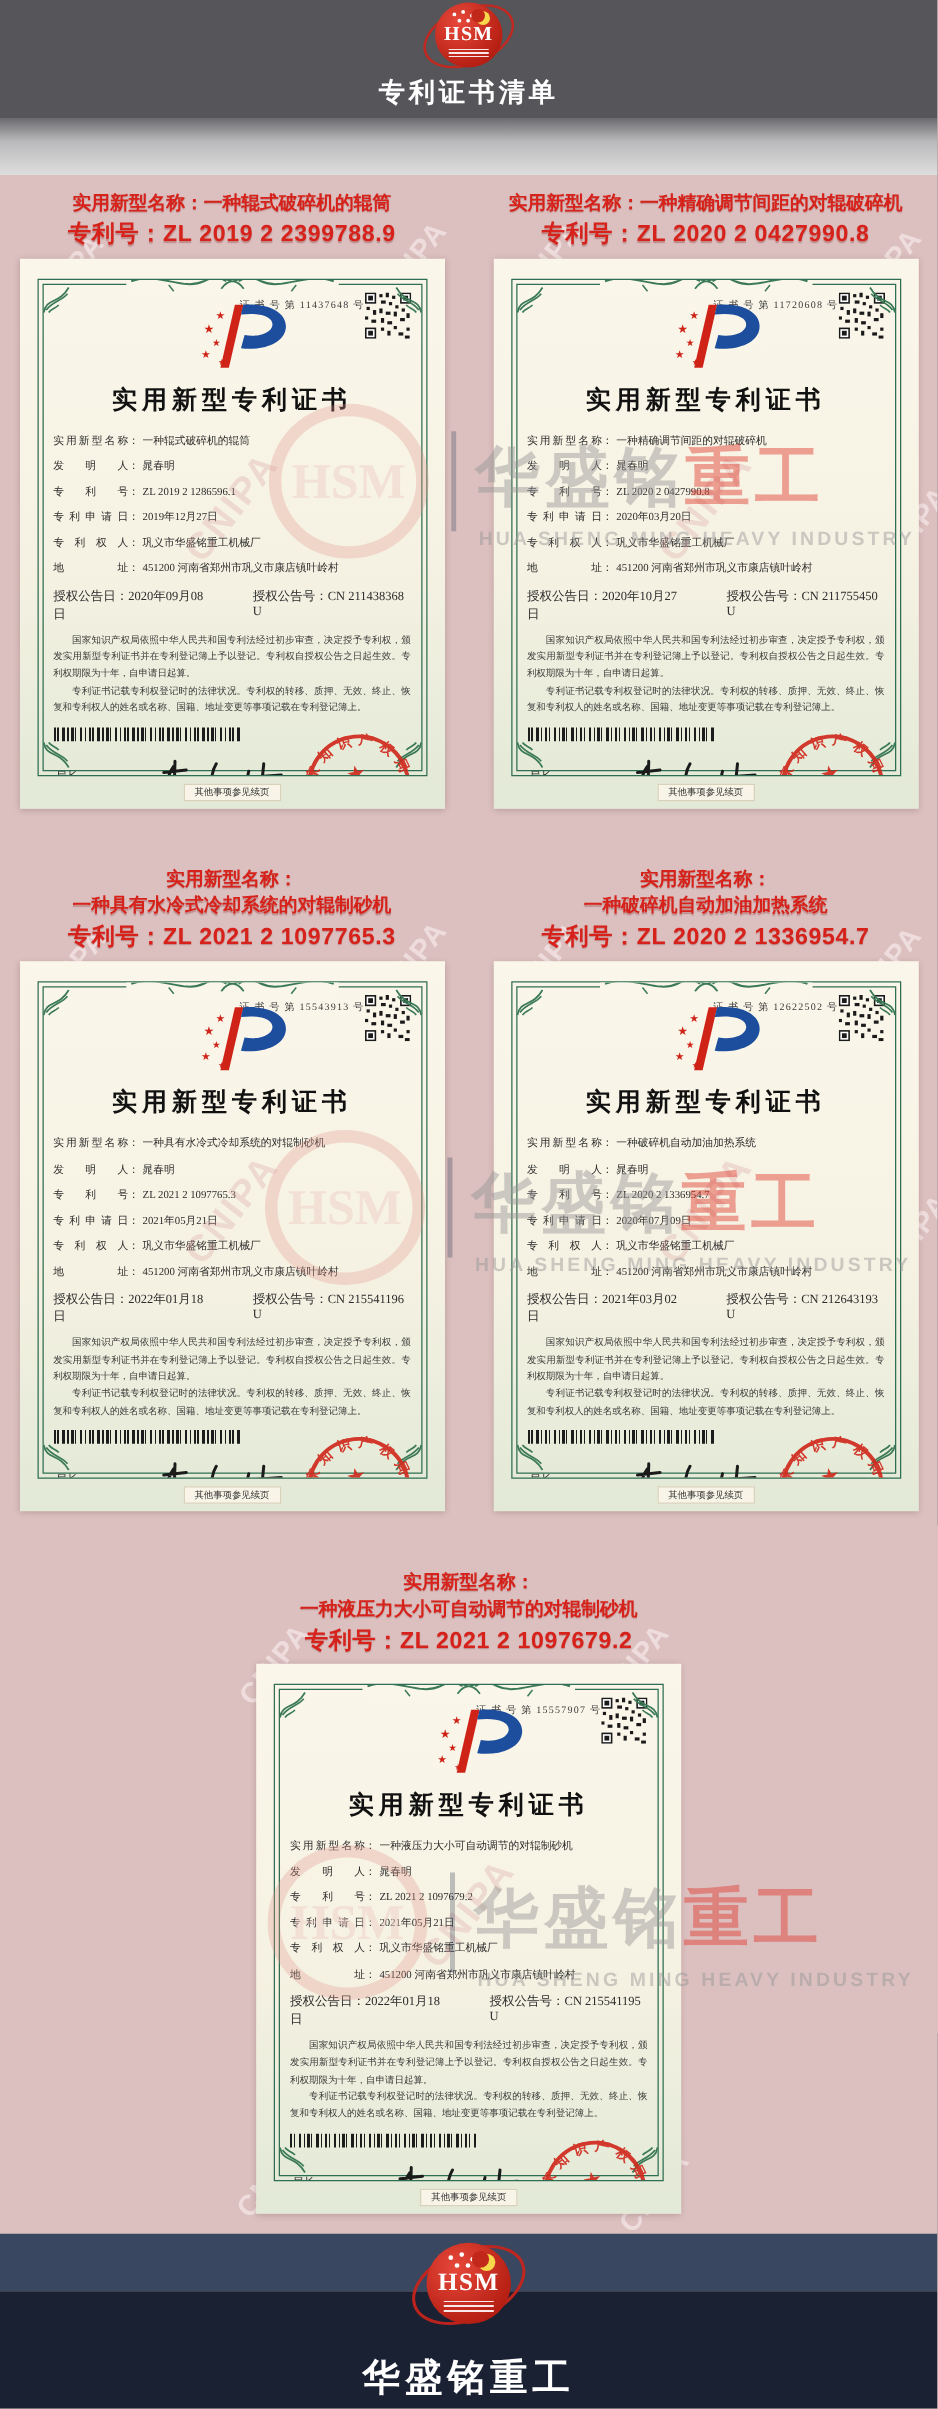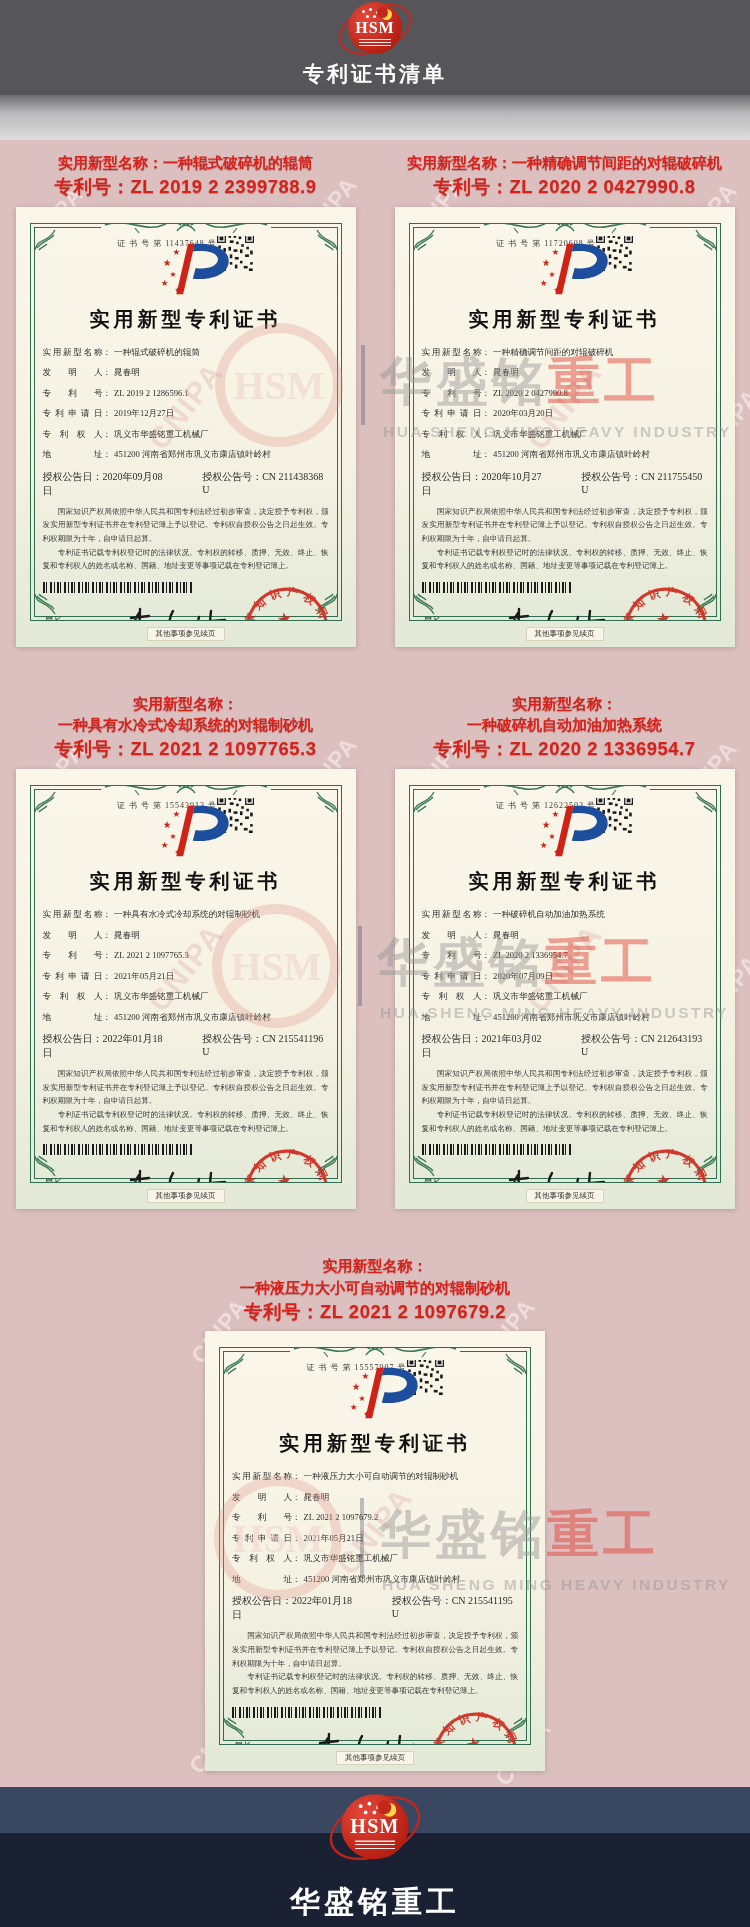--- a/index.html
+++ b/index.html
@@ -37,21 +37,21 @@
   .cert-paper { position:relative; width:340px; margin:0 auto; background:linear-gradient(180deg,#faf6ea 0%,#f6f2e3 55%,#e2e9d6 100%); padding:16px 14px 6px; box-shadow:0 1px 5px rgba(80,40,40,.25); }
   .frame { position:relative; border:1px solid #2f6e52; height:398px; padding:10px 12px 6px; overflow:hidden; }
   .frame::before { content:''; position:absolute; inset:3px; border:1px solid #2f6e52; pointer-events:none; }
   .garland { position:absolute; top:-10px; left:50%; transform:translateX(-50%); width:170px; height:22px; background:linear-gradient(180deg,rgba(250,246,234,1),rgba(250,246,234,1)); }
   .corner { position:absolute; width:26px; height:26px; }
   .corner.tl { left:2px; top:2px; }
   .corner.tr { right:2px; top:2px; transform:scaleX(-1); }
   .corner.bl { left:2px; bottom:2px; transform:scaleY(-1); }
   .corner.br { right:2px; bottom:2px; transform:scale(-1,-1); }
 
-  .cert-meta-row { display:flex; justify-content:center; align-items:flex-start; height:40px; }
+  .cert-meta-row { display:flex; justify-content:flex-end; align-items:flex-start; height:40px; }
   .cert-no { font-size:8px; letter-spacing:1px; color:#3b3b3b; font-family:"Liberation Serif",serif; margin-top:4px; }
   .qr { width:37px; height:37px; }
   .cnipa-logo { position:absolute; left:50%; top:16px; transform:translateX(-50%); width:96px; height:58px; }
 
   .cert-title { text-align:center; font-family:"Liberation Serif",serif; font-weight:bold; font-size:20px; letter-spacing:4px; color:#111; margin:32px 0 14px; }
 
   .fields { font-family:"Liberation Serif",serif; font-size:8.6px; color:#2c2c2c; }
   .f-row { margin-bottom:8.5px; white-space:nowrap; }
   .f-label { display:inline-block; width:60px; text-align:justify; text-align-last:justify; }
   .f-colon { margin-right:3px; }

